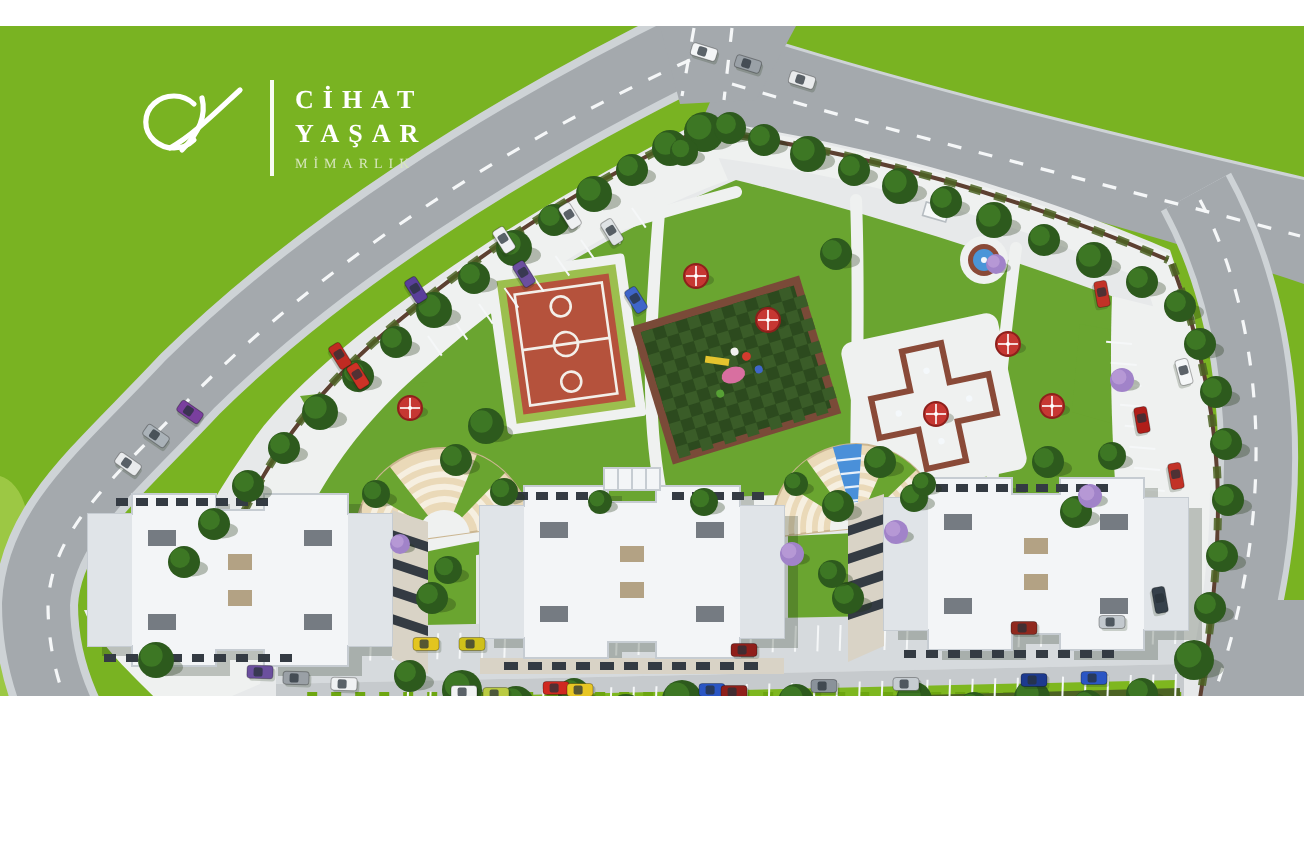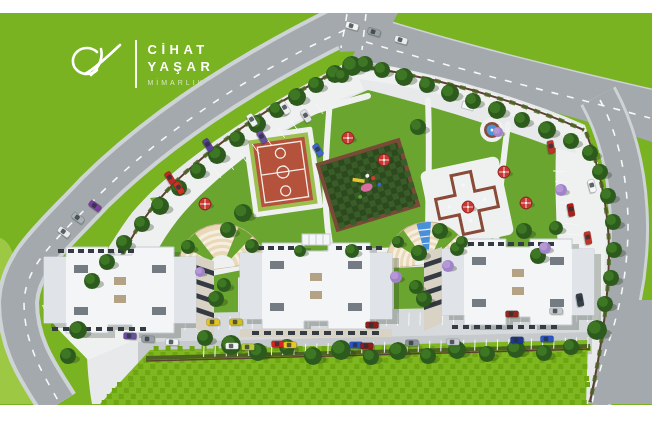--- a/index.html
+++ b/index.html
@@ -1,17 +1,17 @@
 <!DOCTYPE html>
 <html style="--white_bg: #ffffff; --field: #79b322; --field_light: #9cc844; --road: #a4a9ad; --road_casing: #ced3d6; --road_line: #f5f7f8; --paving: #e7e9ea; --promenade: #eff1f0; --apron: #d6dadd; --road_minor: #c6cacd; --lawn: #6aa530; --grass_a: #7eb71f; --grass_b: #6da610; --hedge: #4c6323; --fence: #5d4031; --court: #b5523c; --court_line: #f3efe9; --court_apron: #9cbf4e; --play_a: #2c4a1e; --play_b: #3a5c28; --play_border: #7a4a38; --pool: #4a95d8; --pool_edge: #8a4a38; --cascade: #4a90d9; --plaza_cream: #ead9b8; --plaza_cream_light: #f6efe0; --plaza_edge: #cbb691; --building: #f3f5f7; --building_edge: #c6ccd2; --building_shade: #e0e4e8; --roof_unit: #757b82; --roof_tan: #b3a284; --facade: #d9d3c6; --window: #343b43; --umbrella: #c63732; --umbrella_dark: #8e201c; --tree: #2d5a1d; --tree_hi: #3f7a26; --tree_purple: #a183c9; --tree_purple_hi: #b89ad6; --brand_sub: #d7e7bd;"><head>
 <meta charset="utf-8">
 <style>
   html,body{margin:0;padding:0;background:#fff;}
-  #stage{position:relative;width:652px;height:434px;background:var(--white_bg);overflow:hidden;
-         font-family:Liberation Sans, sans-serif;}
+  #stage{position:relative;width:652px;height:348px;background:var(--white_bg);overflow:hidden;
+         font-family:Liberation Serif, serif;}
   #render{position:absolute;left:0;top:0;}
   
   .field{fill:var(--field)} .field-light{fill:var(--field_light)}
   .road{stroke:var(--road);fill:none} .road-fill{fill:var(--road)}
   .casing{stroke:var(--road_casing);fill:none}
   .dash{stroke:var(--road_line);stroke-width:1.6;stroke-dasharray:7 9;fill:none}
   .paving{fill:var(--paving)} .promenade{fill:var(--promenade)}
   .walk{stroke:var(--promenade);fill:none;stroke-linecap:round}
   .lawn{fill:var(--lawn)}
   .grass-base{fill:var(--grass_a)}

